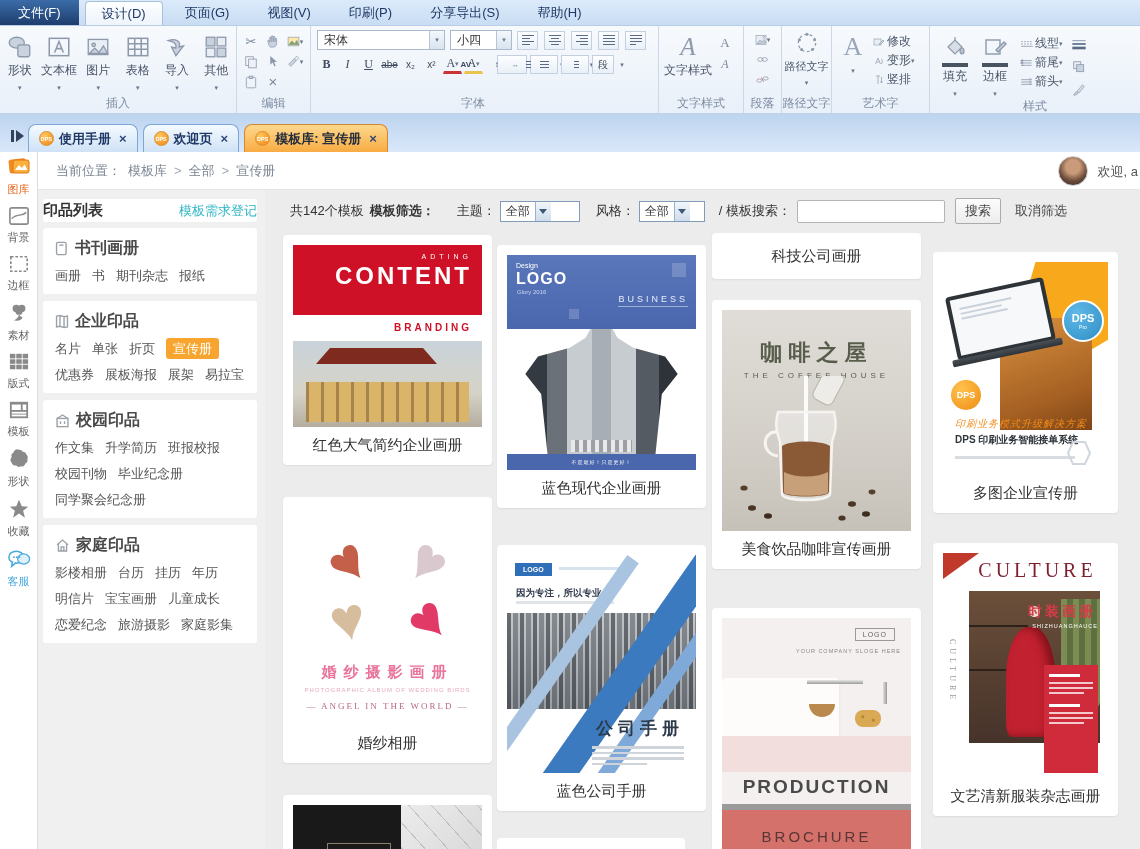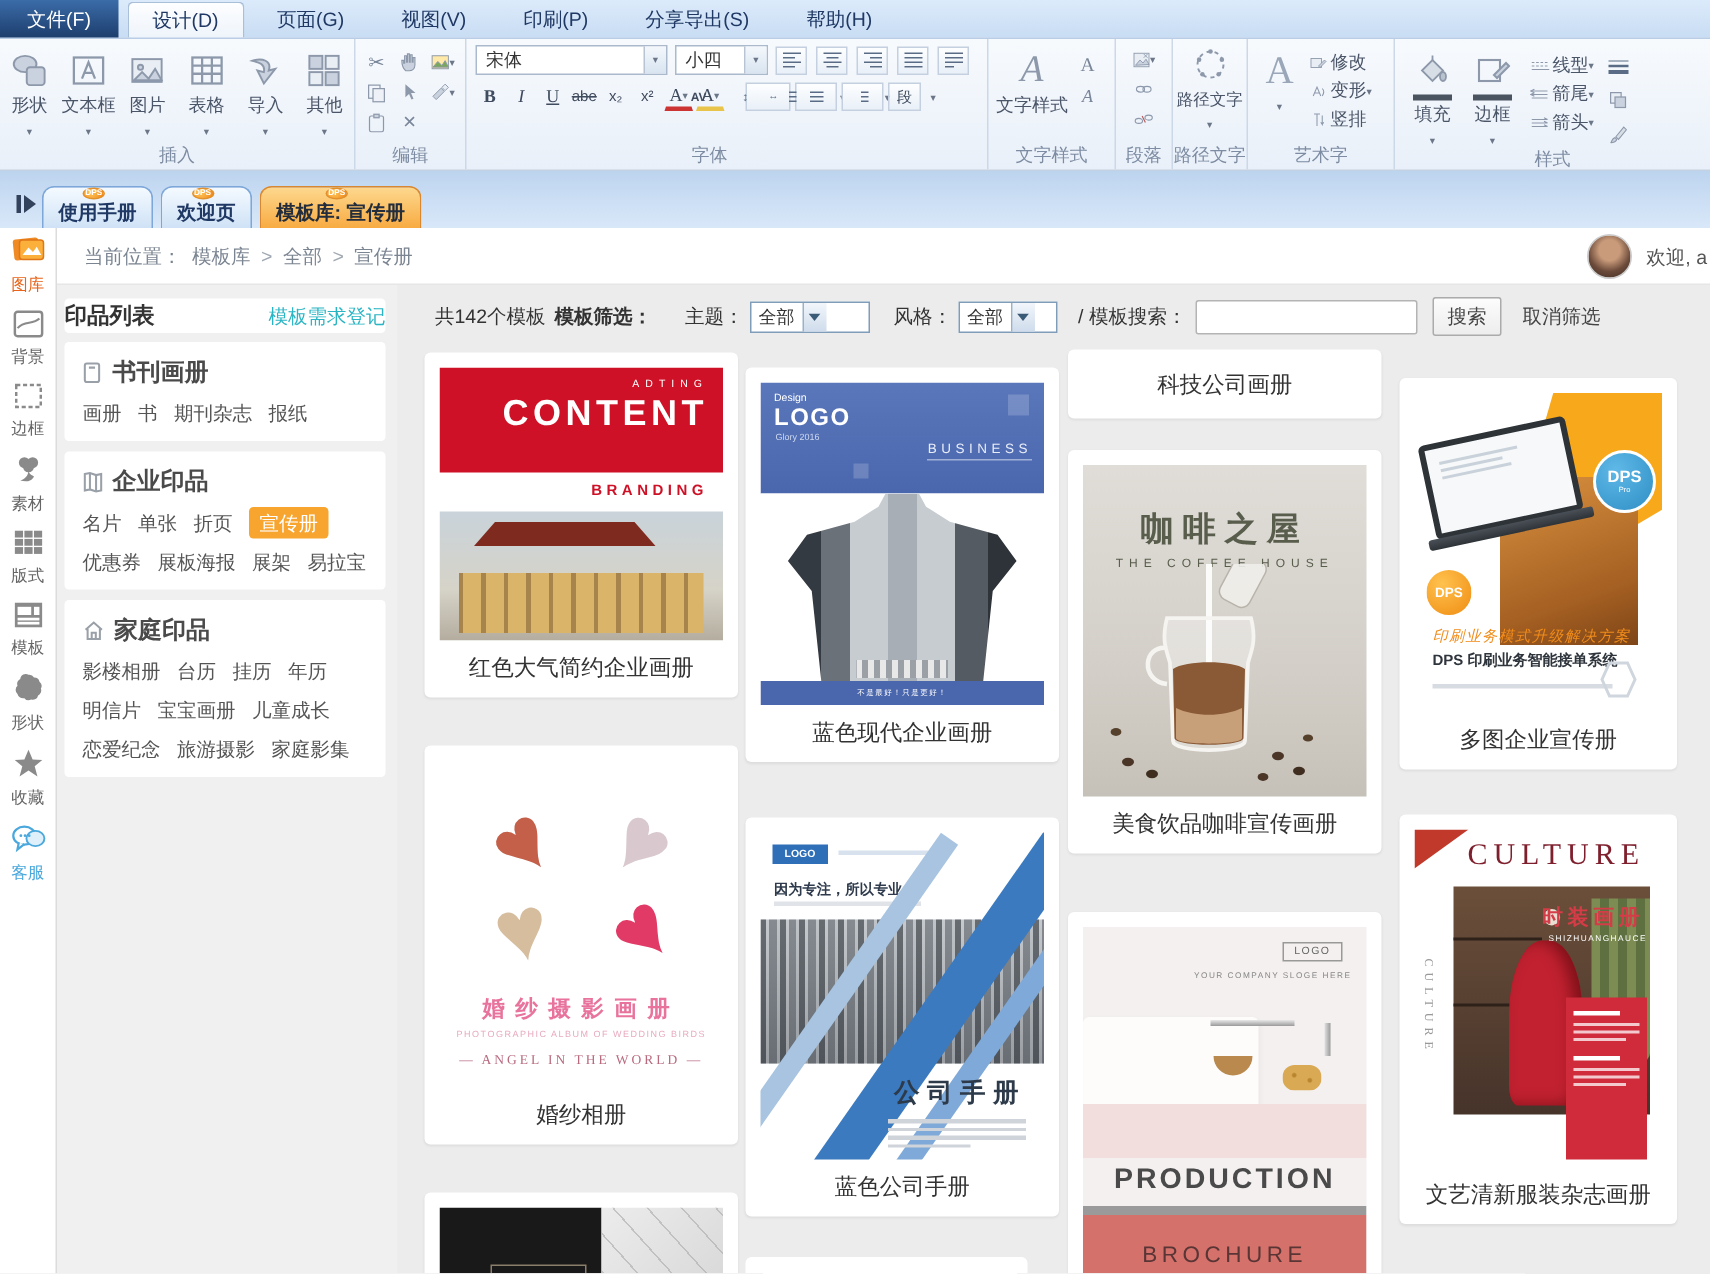--- a/index.html
+++ b/index.html
@@ -35,21 +35,21 @@
 .bars i{display:block;height:1.5px;background:#5a6c85;margin:1.5px 0;}
 .sideitem{display:flex;align-items:center;height:19px;font-size:12px;color:#4a5568;white-space:nowrap;}
 .sideitem .smico{width:17px;}
 .darkbar{width:26px;height:4px;background:#4a5360;margin:1px 0;}
 
 
 .tabbar{height:38px;background:linear-gradient(#bdd4ef,#d9e8f9);display:flex;align-items:flex-end;padding-left:6px;}
 .tabexp{width:22px;height:24px;display:flex;align-items:center;justify-content:center;margin-bottom:4px;}
 .tabexp .b1{width:3px;height:12px;background:#33425c;margin-right:2px;}
 .tabexp .t1{width:0;height:0;border-left:8px solid #33425c;border-top:6px solid transparent;border-bottom:6px solid transparent;}
-.dtab{height:28px;display:flex;align-items:center;padding:0 10px;border:1px solid #7da7d9;border-bottom:none;border-radius:8px 8px 0 0;background:linear-gradient(#f4faff,#cfe2f6);margin-right:5px;font-size:13px;color:#1f3864;font-weight:bold;flex-direction:column;}
+.dtab{height:28px;display:flex;align-items:center;padding:0 10px;border:1px solid #7da7d9;border-bottom:none;border-radius:8px 8px 0 0;background:linear-gradient(#f4faff,#cfe2f6);margin-right:5px;font-size:13px;color:#1f3864;font-weight:bold;}
 .dtab.active{background:linear-gradient(#fdd88e,#f8ab42);border-color:#d9882f;color:#232d3c;}
 .dpsbadge{width:15px;height:15px;border-radius:50%;background:radial-gradient(circle at 35% 30%,#ffc95e,#f08314);color:#fff;font-size:5.5px;font-weight:bold;display:flex;align-items:center;justify-content:center;margin-right:5px;border:1px solid #e0902c;}
 .tclose{margin-left:8px;color:#2e4a76;font-size:10px;font-weight:bold;}
 .tclose::after{content:"×";font-size:13px;}
 
 
 .workrow{position:absolute;top:152px;left:0;right:0;bottom:0;display:flex;}
 .rail{width:38px;background:#fff;border-right:1px solid #dcdcdc;display:flex;flex-direction:column;align-items:center;padding-top:2px;flex:none;}
 .railitem{display:flex;flex-direction:column;align-items:center;margin-bottom:9px;}
 .railitem .rlab{font-size:11px;color:#666;margin-top:1px;}
@@ -752,20 +752,39 @@
               <span>单张</span>
               <span>折页</span>
               <span class="pill">宣传册</span>
               <span>优惠券</span>
               <span>展板海报</span>
               <span>展架</span>
               <span>易拉宝</span>
             </div>
           </div>
 
+          <div class="scard">
+            <div class="sec-title">
+                <span class="sec-ico">
+                  <svg width="15" height="15" viewBox="0 0 22 22" fill="none" stroke="#9aa0a8" stroke-width="2">
+                    <rect x="3" y="8" width="16" height="12"></rect>
+                    <path d="M3 8 L11 3 L19 8 M8 12 v4 M14 12 v4"></path>
+                  </svg>
+                </span>
+                <span>校园印品</span>
+              </div>
+            <div class="links">
+              <span>作文集</span>
+              <span>升学简历</span>
+              <span>班报校报</span>
+              <span>校园刊物</span>
+              <span>毕业纪念册</span>
+              <span>同学聚会纪念册</span>
+            </div>
+          </div>
 
           <div class="scard">
             <div class="sec-title">
                 <span class="sec-ico">
                   <svg width="15" height="15" viewBox="0 0 22 22" fill="none" stroke="#9aa0a8" stroke-width="2">
                     <path d="M3 10 L11 3 L19 10 M5 9 V19 H17 V9 M9 19 v-6 h4 v6"></path>
                   </svg>
                 </span>
                 <span>家庭印品</span>
               </div>

